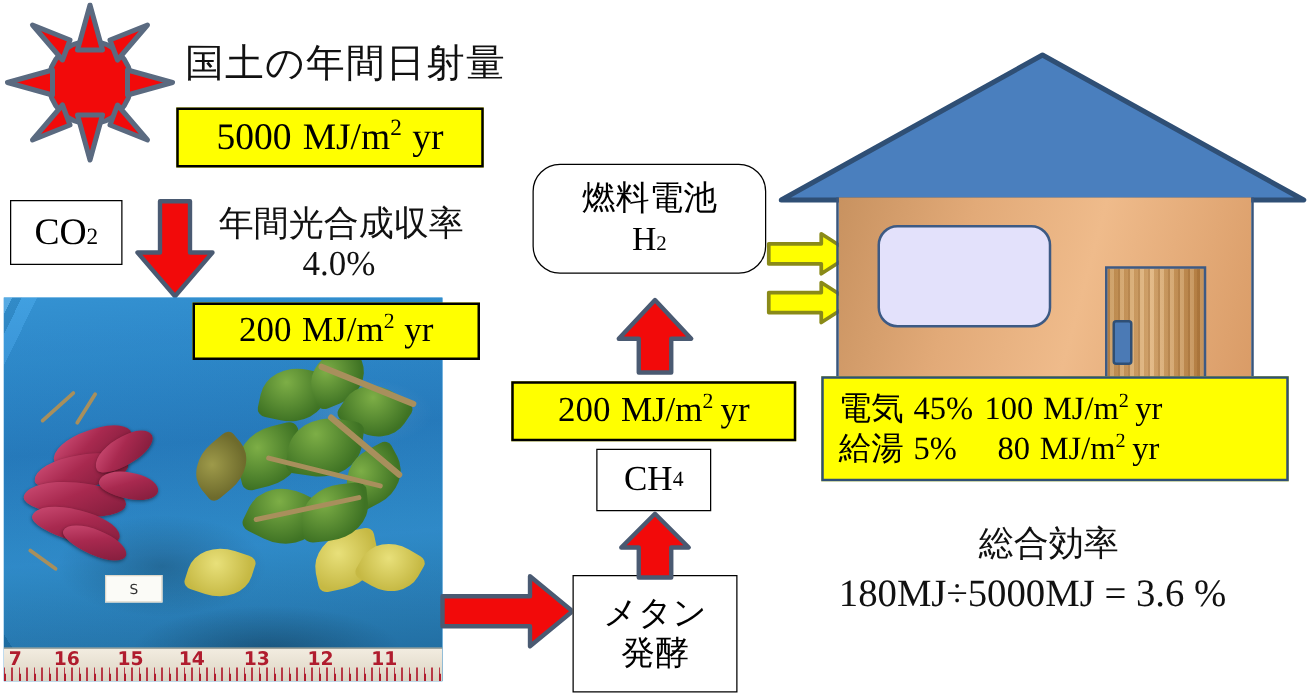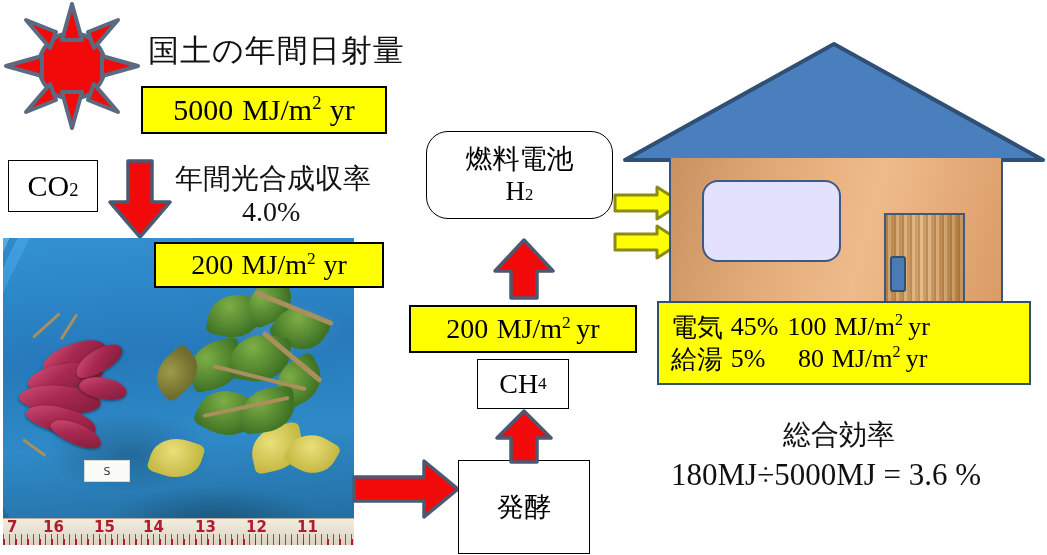--- a/index.html
+++ b/index.html
@@ -229,20 +229,21 @@
     </span>
     <span style="width:.28em"></span>
     <span>yr</span>
   </div>
 
   <svg class="abs" style="left:352px;top:458px;" width="110" height="62" viewBox="0 0 110 62">
     <polygon points="2,19 72,19 72,3 106,31 72,59 72,43 2,43" fill="#f20a0a" stroke="#4a5a72" stroke-width="3.5" stroke-linejoin="round"></polygon>
   </svg>
 
   <div class="abs wbox" style="left:458px;top:460px;width:130px;height:92px;font-size:27px;line-height:1.18;">
+    <span class="jp">メタン</span>
     <span class="jp">発酵</span>
   </div>
 
   <svg class="abs" style="left:493px;top:408px;" width="62" height="56" viewBox="0 0 62 56">
     <polygon points="31,3 58,30 44,30 44,54 18,54 18,30 4,30" fill="#f20a0a" stroke="#4a5a72" stroke-width="3.5" stroke-linejoin="round"></polygon>
   </svg>
 
   <div class="abs wbox" style="left:477px;top:359px;width:90px;height:48px;font-size:28px;">
     <span style="display:flex;align-items:center;">
       <span>CH</span>

